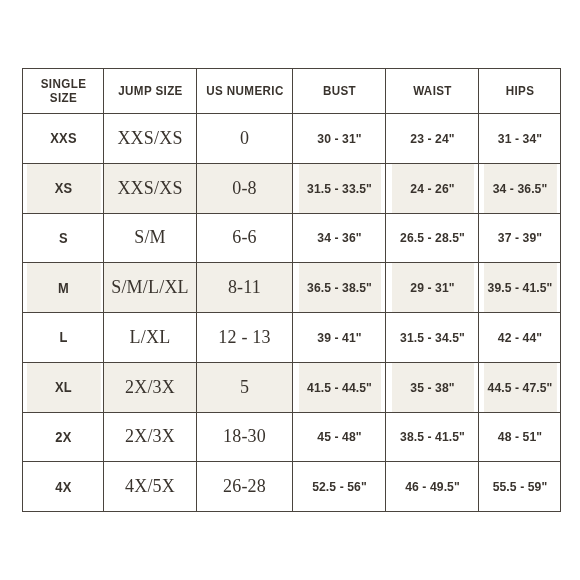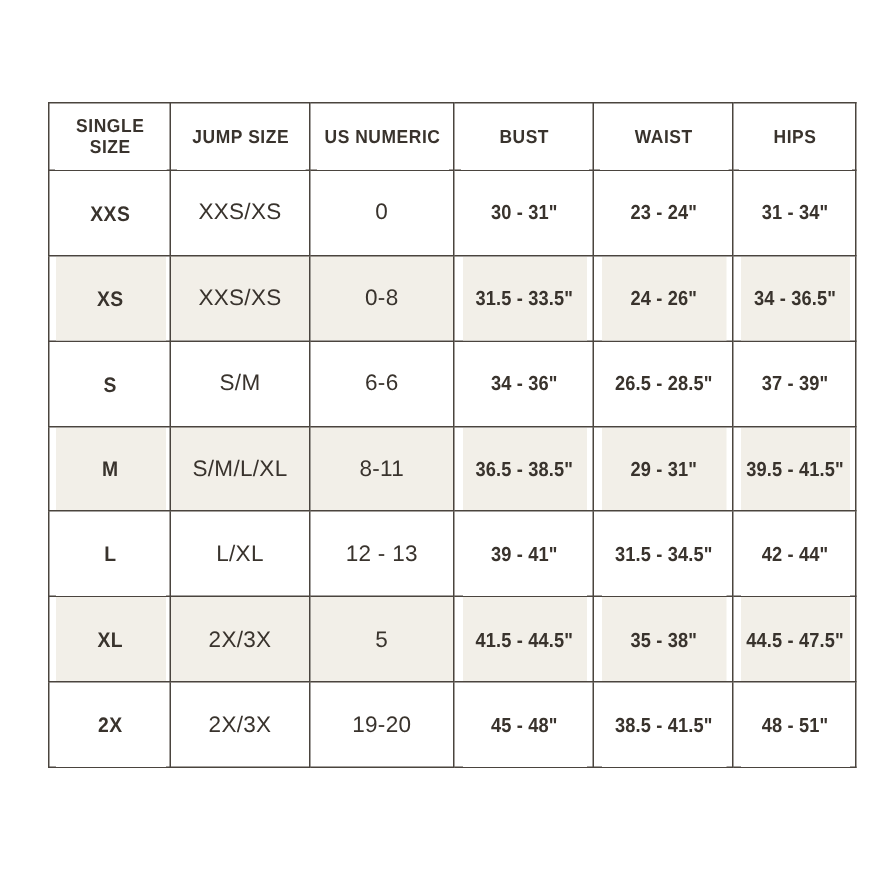--- a/index.html
+++ b/index.html
@@ -8,21 +8,21 @@
   }
   body {
     width: 580px;
     height: 580px;
     background: #ffffff;
     font-family: "Liberation Sans", sans-serif;
     overflow: hidden;
   }
   #chart-wrap {
     position: absolute;
-    left: 32px;
+    left: 22px;
     top: 68px;
     width: 538px;
     height: 444px;
   }
   table.size-chart {
     width: 100%;
     height: 100%;
     border-collapse: collapse;
     table-layout: fixed;
     background: #ffffff;
@@ -60,23 +60,23 @@
   td.size-code {
     font-family: "Liberation Sans Narrow", "Liberation Sans", sans-serif;
     font-weight: bold;
     font-size: 14px;
     letter-spacing: 0.3px;
     transform: scaleX(0.92);
   }
   
   td.jump-size,
   td.us-numeric {
-    font-family: Liberation Sans, sans-serif;
+    font-family: Liberation Serif, serif;
     font-weight: normal;
-    font-size: 15px;
+    font-size: 18px;
     letter-spacing: 0.2px;
     color: #3d3833;
   }
   
   td.measure {
     font-family: "Liberation Sans Narrow", "Liberation Sans", sans-serif;
     font-weight: bold;
     font-size: 13.5px;
     letter-spacing: 0.1px;
     transform: scaleX(0.9);
@@ -150,20 +150,28 @@
           <td class="size-code">XL</td>
           <td class="jump-size">2X/3X</td>
           <td class="us-numeric">5</td>
           <td class="measure">41.5 - 44.5"</td>
           <td class="measure">35 - 38"</td>
           <td class="measure">44.5 - 47.5"</td>
         </tr>
         <tr class="plain">
           <td class="size-code">2X</td>
           <td class="jump-size">2X/3X</td>
-          <td class="us-numeric">19-20</td>
+          <td class="us-numeric">18-30</td>
           <td class="measure">45 - 48"</td>
           <td class="measure">38.5 - 41.5"</td>
           <td class="measure">48 - 51"</td>
+        </tr>
+        <tr class="plain">
+          <td class="size-code">4X</td>
+          <td class="jump-size">4X/5X</td>
+          <td class="us-numeric">26-28</td>
+          <td class="measure">52.5 - 56"</td>
+          <td class="measure">46 - 49.5"</td>
+          <td class="measure">55.5 - 59"</td>
         </tr>
       </tbody>
   </table>
 </div>
 
 </body></html>

